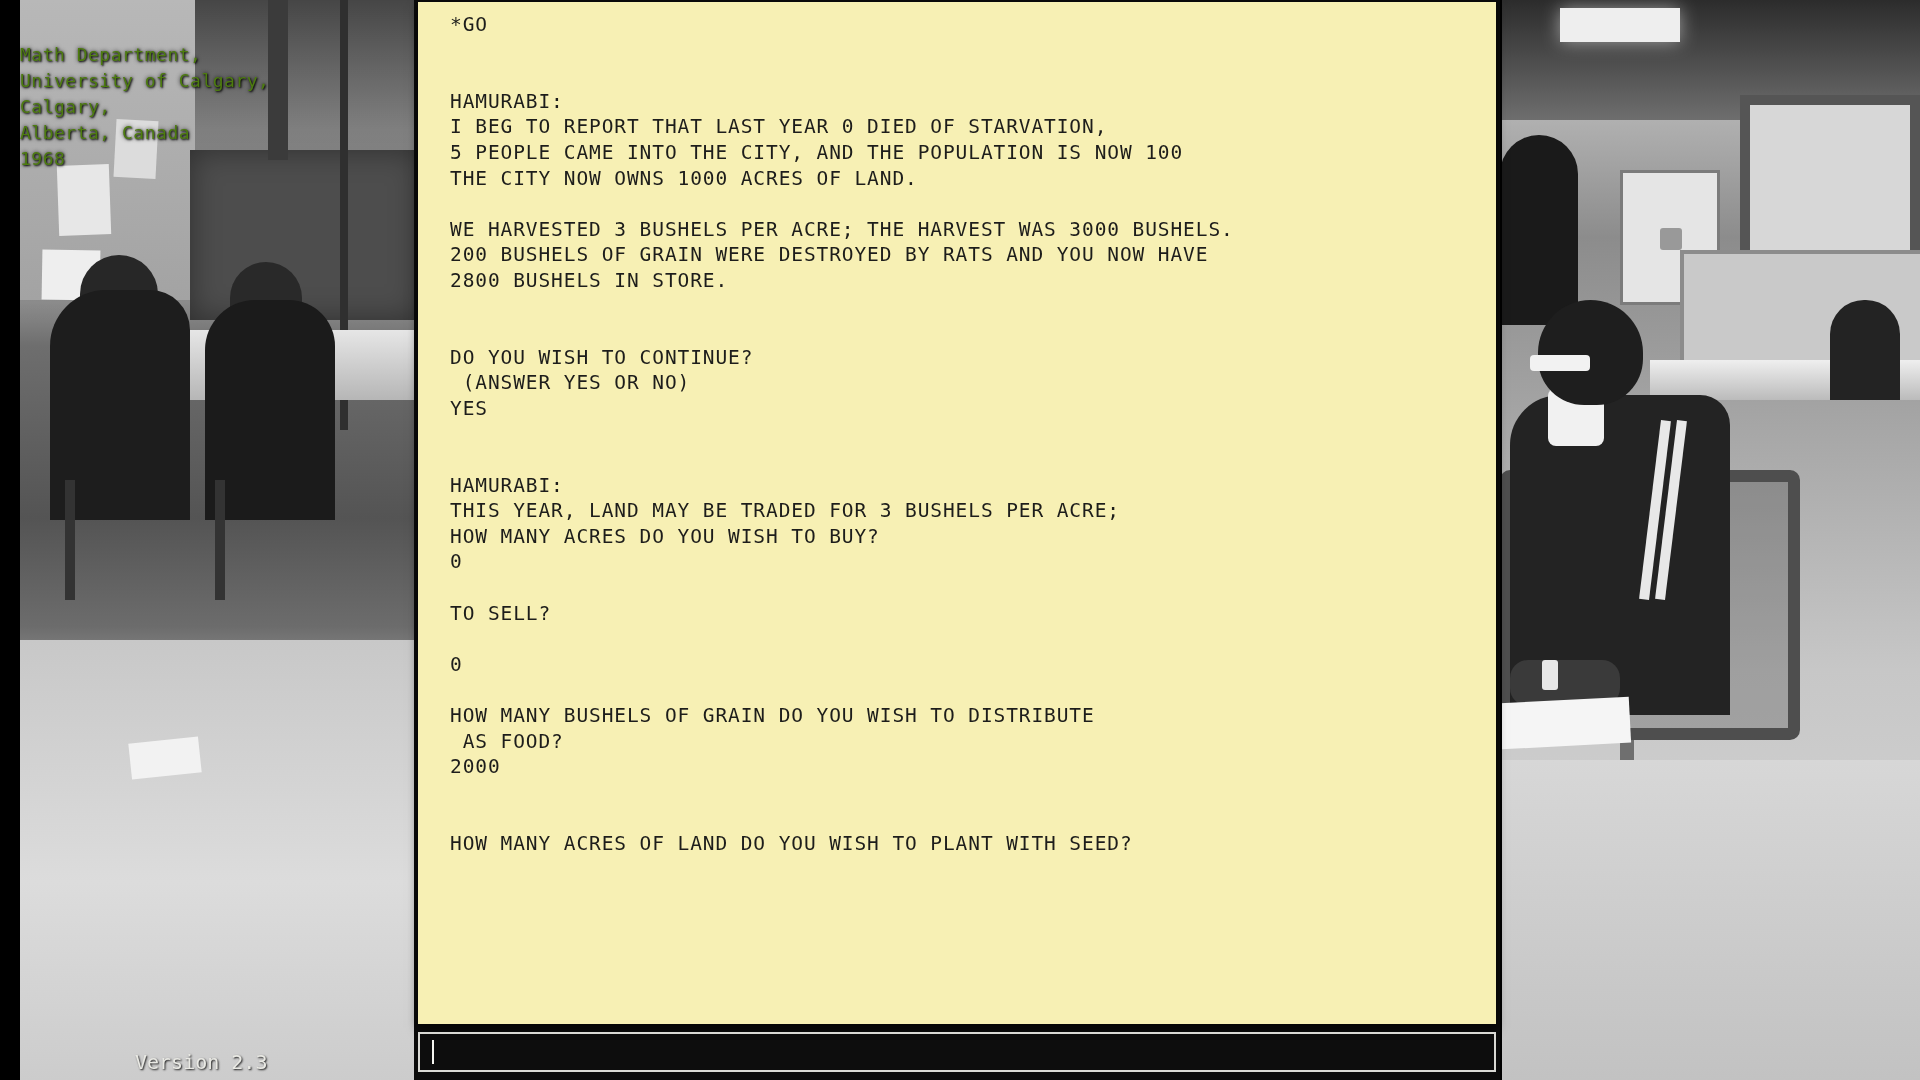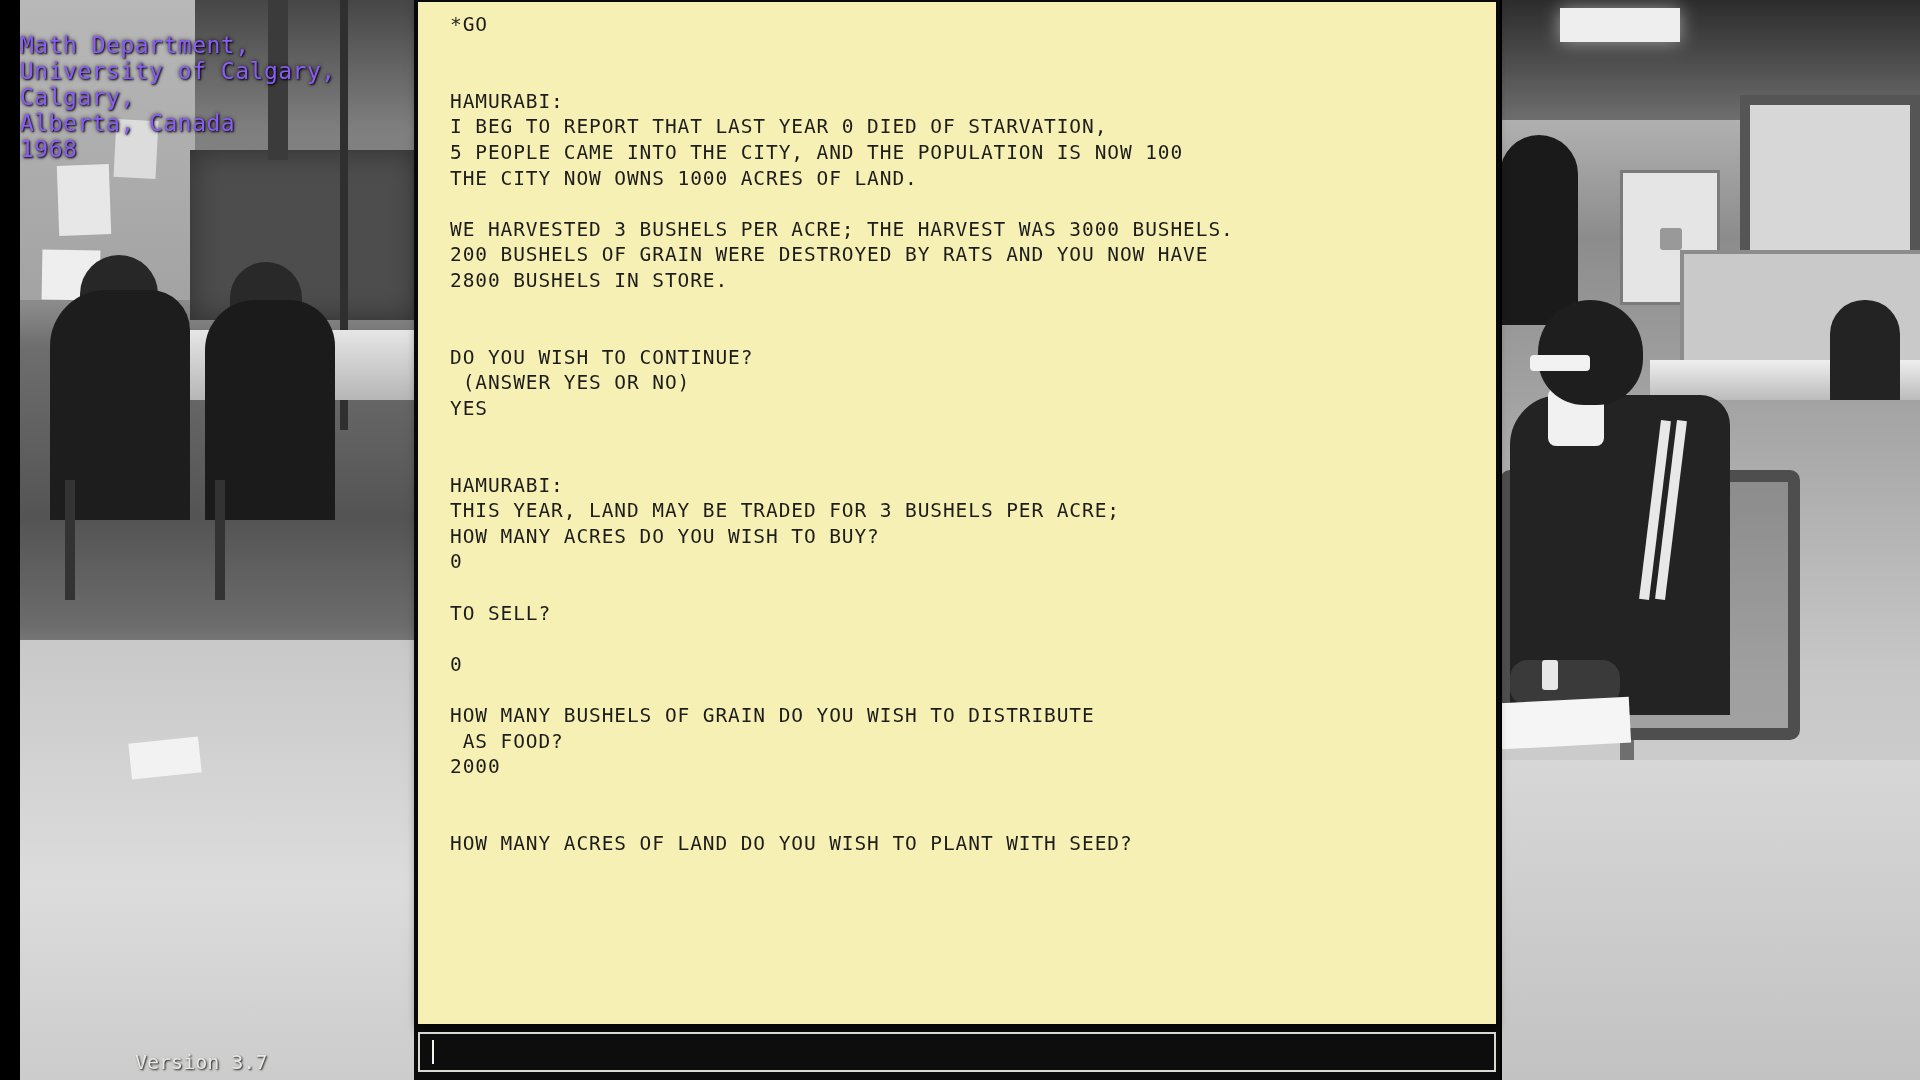--- a/index.html
+++ b/index.html
@@ -189,25 +189,25 @@
   }
   #photo-right .floor-r {
     position: absolute; left: 0; top: 760px; width: 420px; height: 320px;
     background: linear-gradient(180deg,#d8d7d2,#c3c2bd);
   }
 
   
   #caption {
     position: absolute;
     left: 20px;
-    top: 32px;
+    top: 42px;
     width: 380px;
-    color: #8b5cf6;
-    font-family: "DejaVu Sans Mono", monospace;
-    font-size: 23px;
+    color: #4d7c0f;
+    font-family: "DejaVu Sans Mono", monospace;
+    font-size: 18px;
     line-height: 26px;
     letter-spacing: 0.5px;
     text-shadow: 1px 1px 2px rgba(0,0,0,0.95), 0 0 4px rgba(0,0,0,0.8);
     white-space: pre;
   }
   #version {
     position: absolute;
     left: 135px;
     top: 1050px;
     color: #e9e9e4;
@@ -337,21 +337,21 @@
   </div>
 
   <div class="edge" id="edge-left"></div>
   <div class="edge" id="edge-right"></div>
 
   <div id="caption">Math Department,
 University of Calgary,
 Calgary,
 Alberta, Canada
 1968</div>
-  <div id="version">Version 3.7</div>
+  <div id="version">Version 2.3</div>
 
   <div id="terminal-window"></div>
 
   <div id="terminal-screen">
     <div id="terminal-text">*GO
 
 
 HAMURABI:
 I BEG TO REPORT THAT LAST YEAR 0 DIED OF STARVATION,
 5 PEOPLE CAME INTO THE CITY, AND THE POPULATION IS NOW 100

